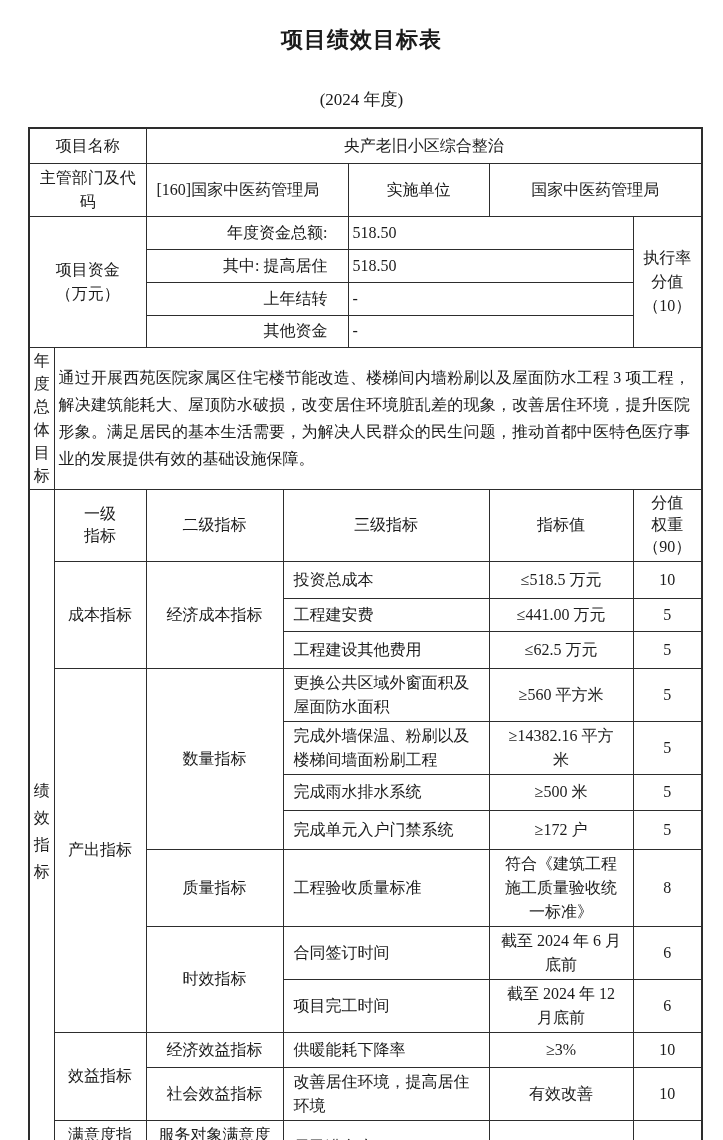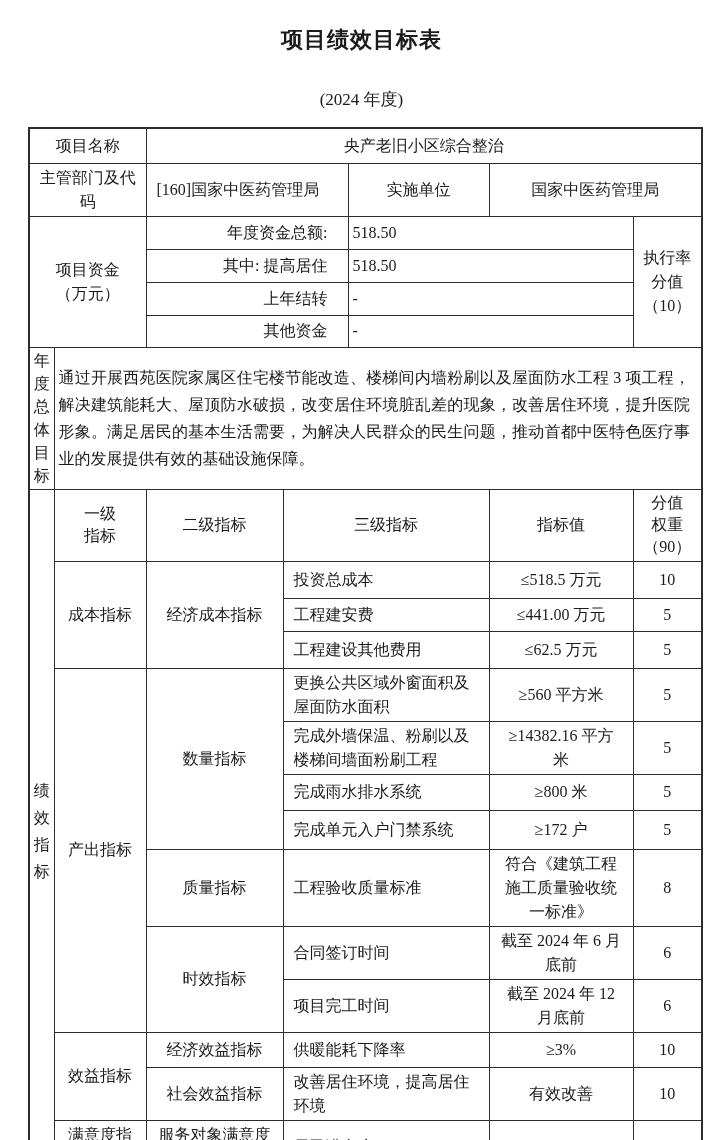--- a/index.html
+++ b/index.html
@@ -159,21 +159,21 @@
   </tr>
   <tr style="height:50px">
     <td colspan="2" class="left">完成外墙保温、粉刷以及
 楼梯间墙面粉刷工程</td>
     <td>≥14382.16 平方
 米</td>
     <td>5</td>
   </tr>
   <tr style="height:36px">
     <td colspan="2" class="left">完成雨水排水系统</td>
-    <td>≥800 米</td>
+    <td>≥500 米</td>
     <td>5</td>
   </tr>
   <tr style="height:39px">
     <td colspan="2" class="left">完成单元入户门禁系统</td>
     <td>≥172 户</td>
     <td>5</td>
   </tr>
 
   <tr style="height:68px">
     <td>质量指标</td>

